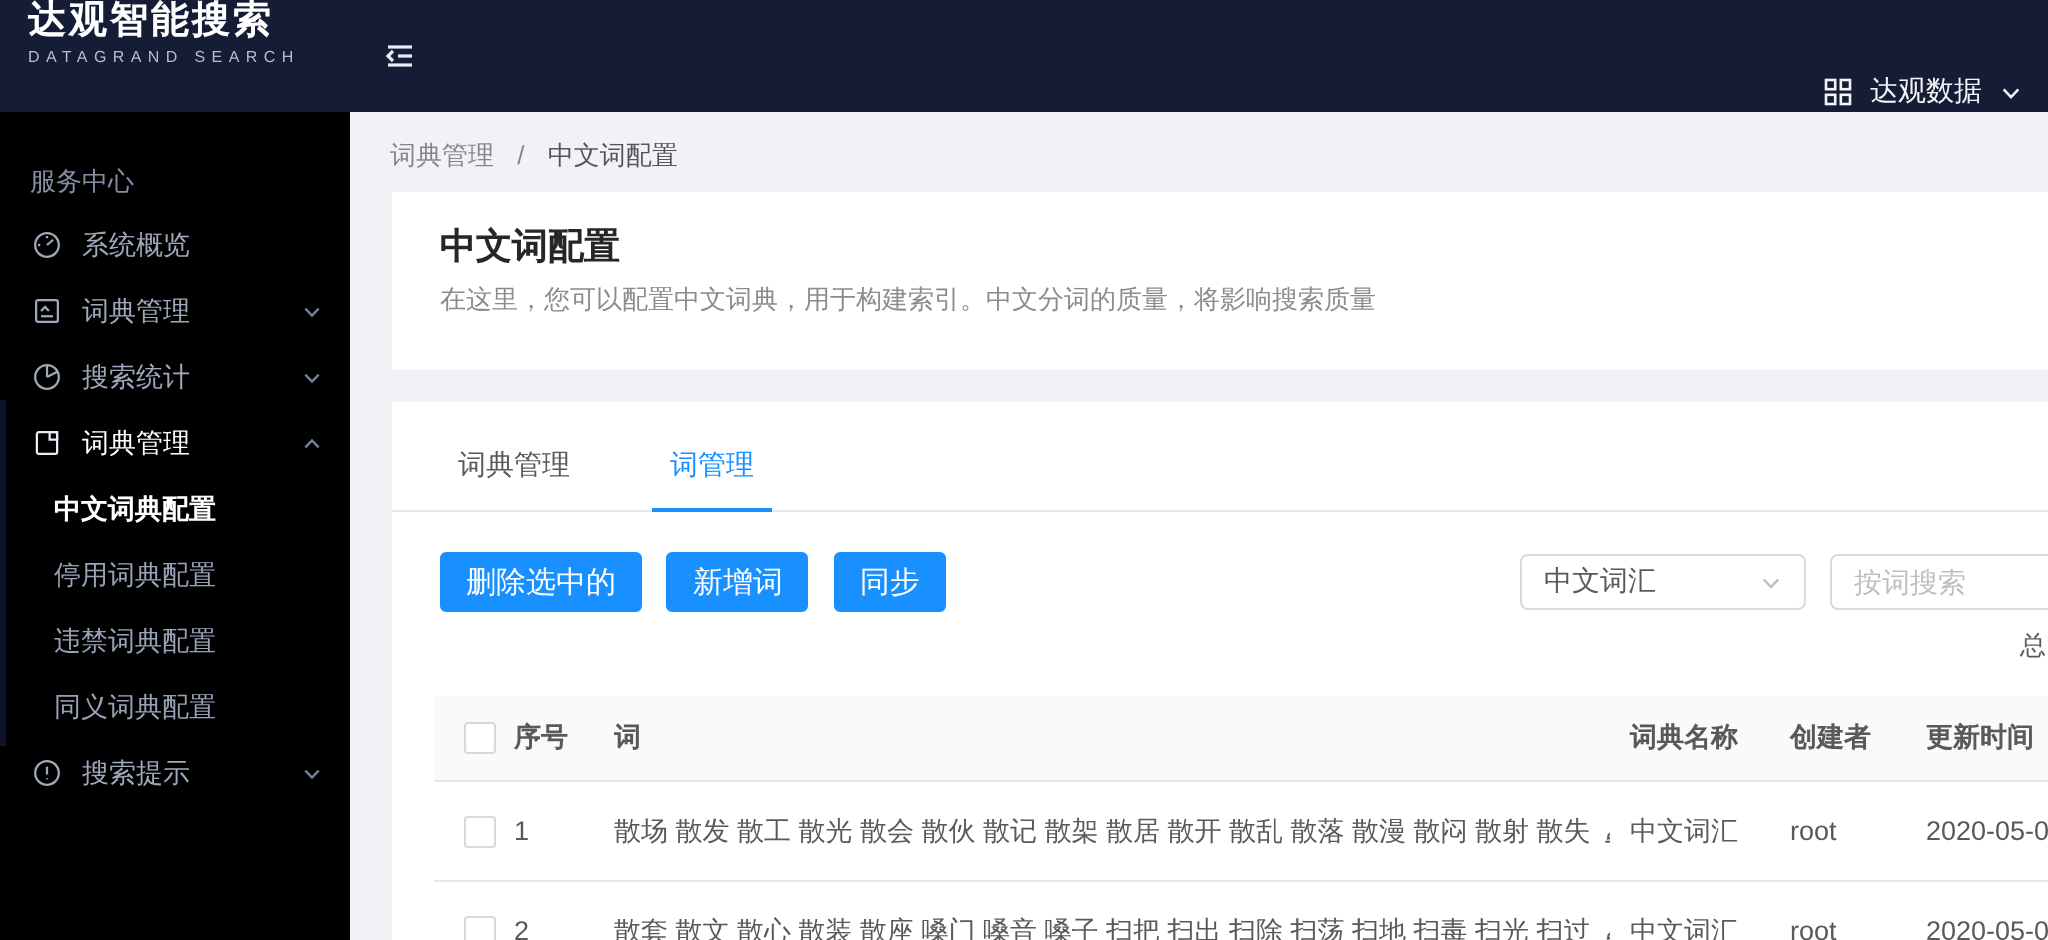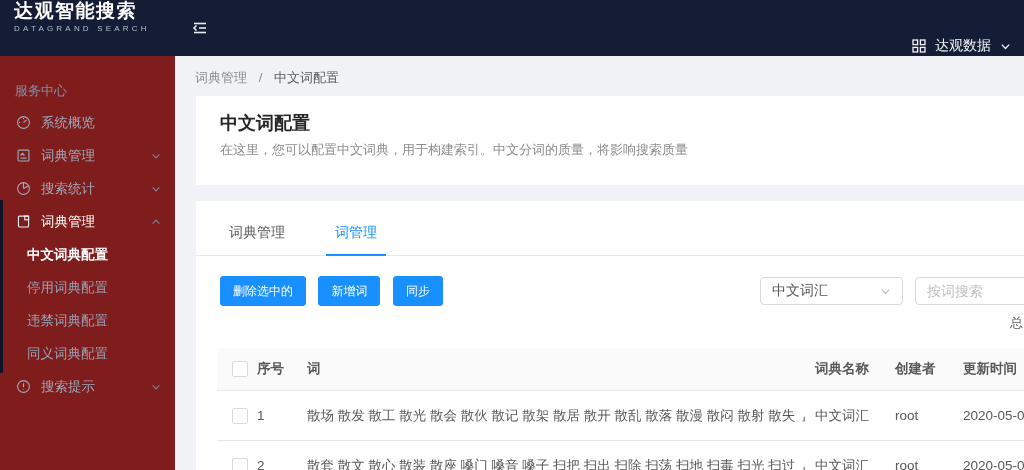--- a/index.html
+++ b/index.html
@@ -11,21 +11,21 @@
   .topbar { position:absolute; top:0; left:0; width:100%; height:56px; background:#151d36; display:flex; align-items:center; z-index:20; }
   .logo-block { width:175px; height:56px; padding-left:14px; display:flex; flex-direction:column; justify-content:flex-start; flex:none; }
   .brand-title { color:#ffffff; font-size:19px; font-weight:bold; letter-spacing:1.5px; line-height:22px; white-space:nowrap; }
   .brand-sub { color:#b6bece; font-size:8px; letter-spacing:3.2px; margin-top:2px; white-space:nowrap; }
   .fold-btn { margin-left:16px; color:#e8ecf4; cursor:pointer; display:flex; align-items:center; }
   .topbar-right { margin-left:auto; display:flex; align-items:center; gap:9px; padding-right:13px; color:#f2f4f8;margin-top:36px; }
   .workspace-label { font-size:14px; color:#f2f4f8; }
   .icon { display:inline-flex; align-items:center; justify-content:center; }
 
   
-  .sidebar { position:absolute; top:56px; left:0; width:175px; height:414px; background:#7f1d1d; z-index:10; }
+  .sidebar { position:absolute; top:56px; left:0; width:175px; height:414px; background:#000000; z-index:10; }
   .menu { padding-top:20px; }
   .menu-group-title { height:30px; line-height:30px; padding-left:15px; color:#848ea4; font-size:13px; }
   .menu-item { height:33px; display:flex; align-items:center; padding:0 14px 0 15px; color:#a0a8bc; font-size:13.5px; cursor:pointer; }
   .menu-item .mi-icon { width:16px; margin-right:10px; color:#a0a8bc; flex:none; }
   .menu-item .chev { margin-left:auto; color:#76809a; }
   .menu-item.open-parent { color:#ffffff; }
   .menu-item.open-parent .mi-icon { color:#e8ecf4; }
   .submenu-item { height:33px; display:flex; align-items:center; padding-left:27px; color:#99a1b5; font-size:13.5px; cursor:pointer; }
   .submenu-item.active { color:#ffffff; font-weight:bold; }
   .side-strip { position:absolute; left:0; top:144px; width:3px; height:173px; background:#0d1427; }
@@ -42,21 +42,21 @@
   .page-title { font-size:18px; font-weight:bold; color:#262626; line-height:22px; }
   .page-desc { font-size:13px; color:#8c8c8c; margin-top:8px; line-height:16px; }
 
   .table-card { margin-top:16px; height:400px; position:relative; }
   .tabs { display:flex; padding:0 24px; border-bottom:1px solid #e8e8e8; }
   .tab { padding:23px 9px 13px; font-size:14px; color:#595959; cursor:pointer; margin-right:32px; position:relative; }
   .tab.active { color:#1890ff; }
   .tab.active::after { content:""; position:absolute; left:0; right:0; bottom:-1px; height:2px; background:#1890ff; }
 
   .toolbar { margin:20px 24px 0; height:30px; position:relative; }
-  .btn { display:inline-flex; align-items:center; justify-content:center; height:30px; padding:0 12px; background:#1890ff; color:#fff; font-size:12px; border:1px solid #1890ff; border-radius:3px; margin-right:8px; cursor:pointer; }
+  .btn { display:inline-flex; align-items:center; justify-content:center; height:30px; padding:0 12px; background:#1890ff; color:#fff; font-size:15px; border:1px solid #1890ff; border-radius:3px; margin-right:8px; cursor:pointer; }
   .select-box { position:absolute; left:540px; top:1px; width:143px; height:28px; border:1px solid #d9d9d9; border-radius:4px; background:#fff; display:flex; align-items:center; padding:0 11px; font-size:14px; color:#595959; cursor:pointer; }
   .select-box .chev { margin-left:auto; color:#bfbfbf; }
   .search-box { position:absolute; left:695px; top:1px; width:180px; height:28px; border:1px solid #d9d9d9; border-radius:4px; background:#fff; padding:0 11px; font-size:14px; color:#595959; outline:none; font-family:"Liberation Sans","DejaVu Sans",sans-serif; }
   .search-box::placeholder { color:#bfbfbf; }
   .total-row { position:relative; height:24px; margin:0 24px; }
   .total-text { position:absolute; left:790px; top:8px; font-size:13px; color:#595959; white-space:nowrap; }
 
   .table { margin:18px 0 0 21px; width:1010px; font-size:13.5px; color:#595959; }
   .trow { display:flex; align-items:center; border-bottom:1px solid #e8e8e8; }
   .trow.thead { background:#fafafa; height:43px; color:#595959; font-weight:bold; font-size:13.5px; }

